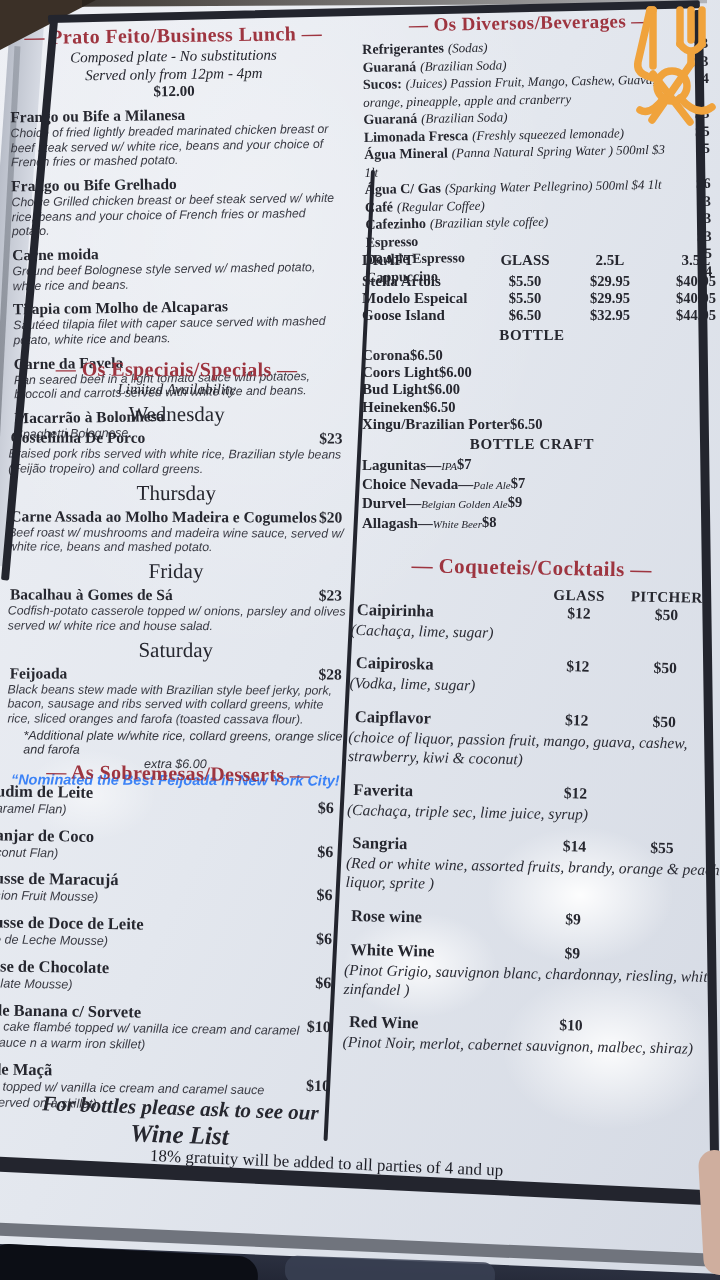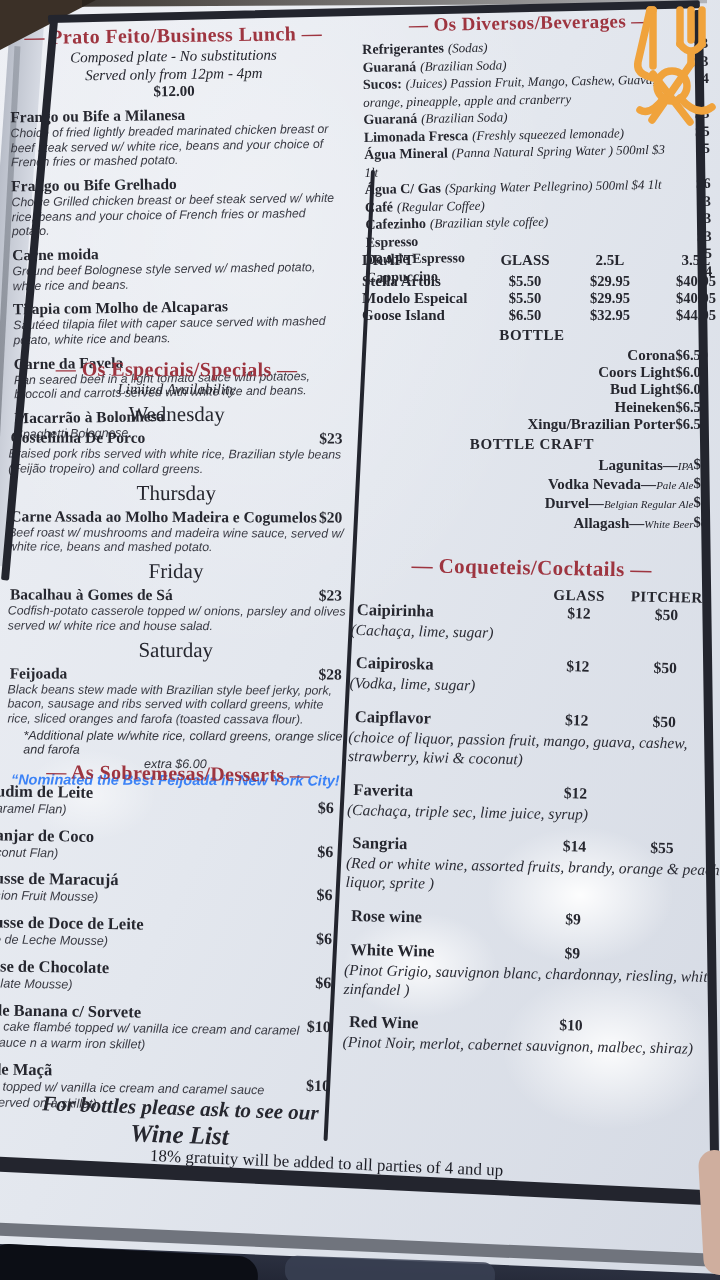--- a/index.html
+++ b/index.html
@@ -80,21 +80,21 @@
   .bev-info{font-style:italic;font-size:13px;}
   .bev-price{font-weight:bold;font-size:14.5px;width:34px;text-align:right;padding-right:2px;}
   .beer{top:252px;}
   .beer .sec-title{margin-bottom:6px;}
   .grid4{display:grid;grid-template-columns:124px 78px 92px 80px;padding-left:10px;}
   .g-name{font-weight:bold;font-size:15px;}
   .g-num{font-weight:bold;font-size:14.5px;text-align:center;}
   .grid4.hdr{margin-bottom:4px;}
   .grid4.hdr .g-num{font-size:15px;}
   .beer-subhdr{font-weight:bold;font-size:15px;text-align:center;letter-spacing:.6px;margin:3px 0;}
-  .bt-row{display:flex;justify-content:flex-end;line-height:17.2px;padding-left:10px;}
+  .bt-row{display:flex;justify-content:flex-start;line-height:17.2px;padding-left:10px;}
   .bt-name{font-weight:bold;font-size:15px;}
   .bt-style{font-style:italic;font-weight:normal;font-size:11px;}
   .bt-price{font-weight:bold;font-size:14.5px;padding-right:4px;}
   .cocktails{top:552px;transform:rotate(1.1deg);transform-origin:top left;}
   .cocktails .sec-title{font-size:21px;margin-bottom:6px;}
   .ck-grid{display:grid;grid-template-columns:185px 86px 89px;}
   .ck-hdr span{font-weight:bold;font-size:15px;text-align:center;letter-spacing:.5px;}
   .ck{margin-bottom:14px;}
   .ck-name{font-weight:bold;font-size:16.5px;padding-left:6px;}
   .ck-glass,.ck-pitcher{font-weight:bold;font-size:15.5px;text-align:center;}
@@ -390,26 +390,26 @@
   </div>
 </div>
     <div class="beer-subhdr">BOTTLE CRAFT</div>
     <div>
   <div class="bt-row">
     <span><span class="bt-name">Lagunitas—</span><span class="bt-style">IPA</span></span>
     <span class="bt-price">$7</span>
   </div>
 
   <div class="bt-row">
-    <span><span class="bt-name">Vodka Nevada—</span><span class="bt-style">Pale Ale</span></span>
+    <span><span class="bt-name">Choice Nevada—</span><span class="bt-style">Pale Ale</span></span>
     <span class="bt-price">$7</span>
   </div>
 
   <div class="bt-row">
-    <span><span class="bt-name">Durvel—</span><span class="bt-style">Belgian Regular Ale</span></span>
+    <span><span class="bt-name">Durvel—</span><span class="bt-style">Belgian Golden Ale</span></span>
     <span class="bt-price">$9</span>
   </div>
 
   <div class="bt-row">
     <span><span class="bt-name">Allagash—</span><span class="bt-style">White Beer</span></span>
     <span class="bt-price">$8</span>
   </div>
 </div>
   </div>
 

